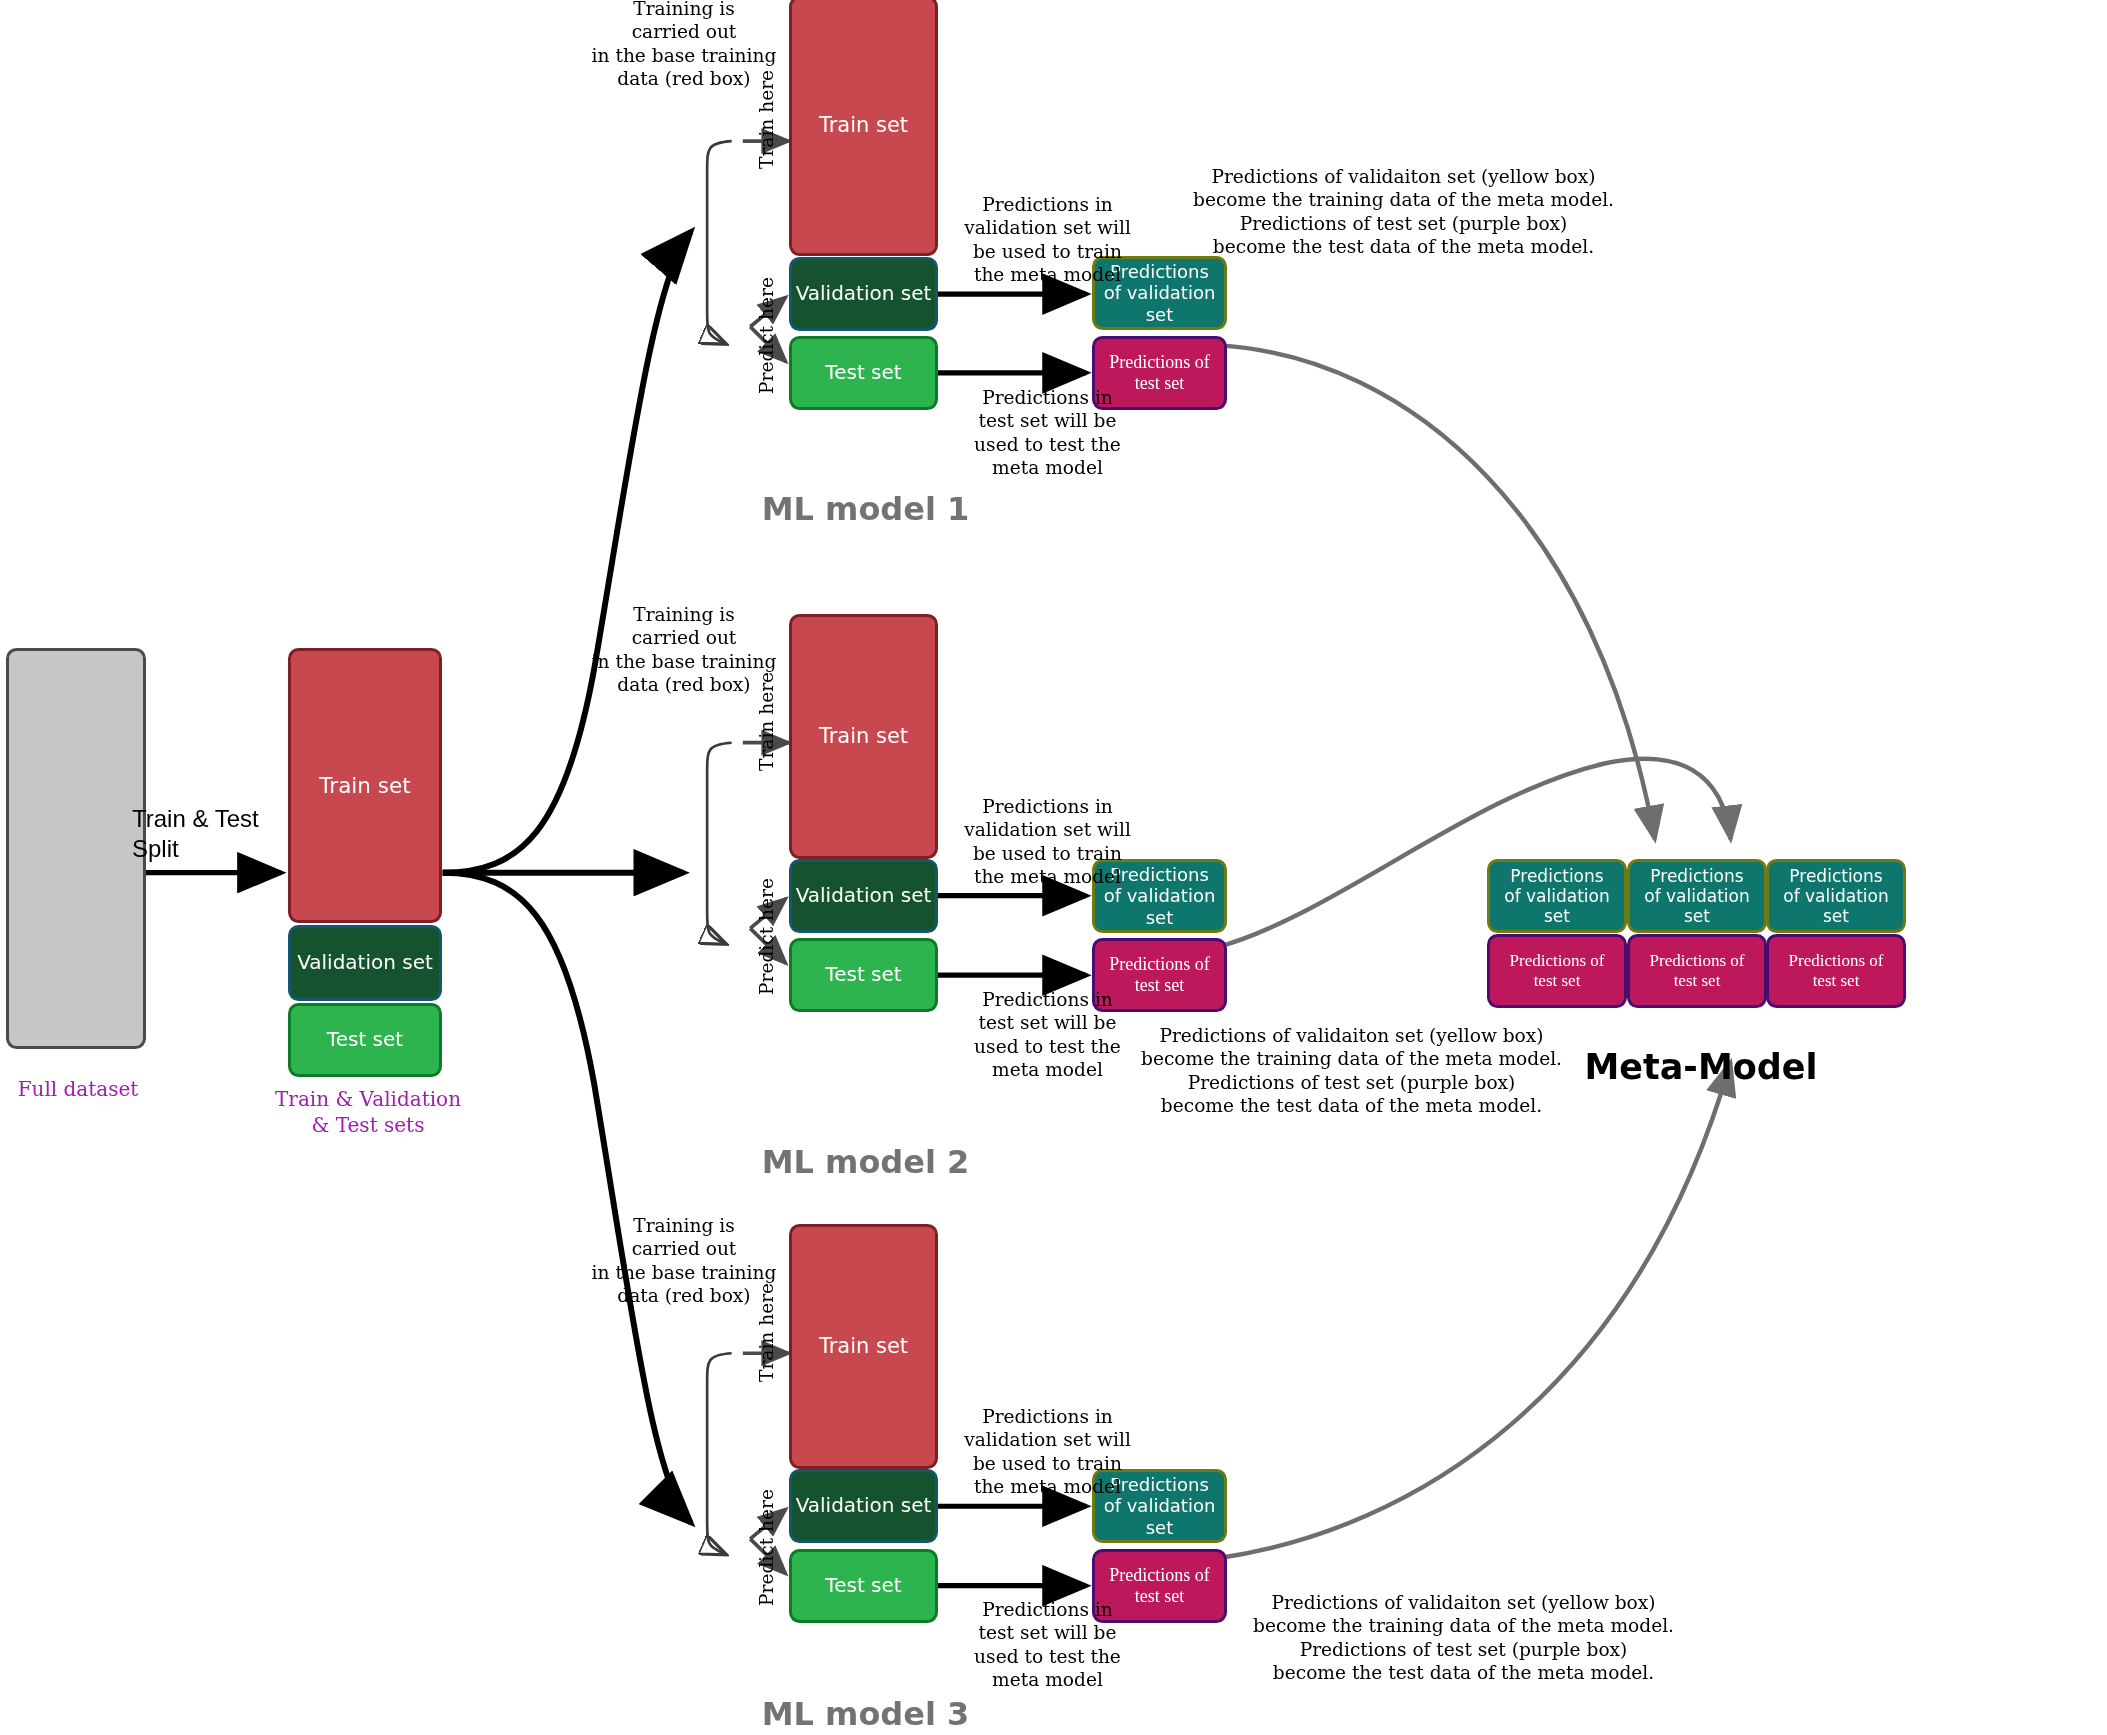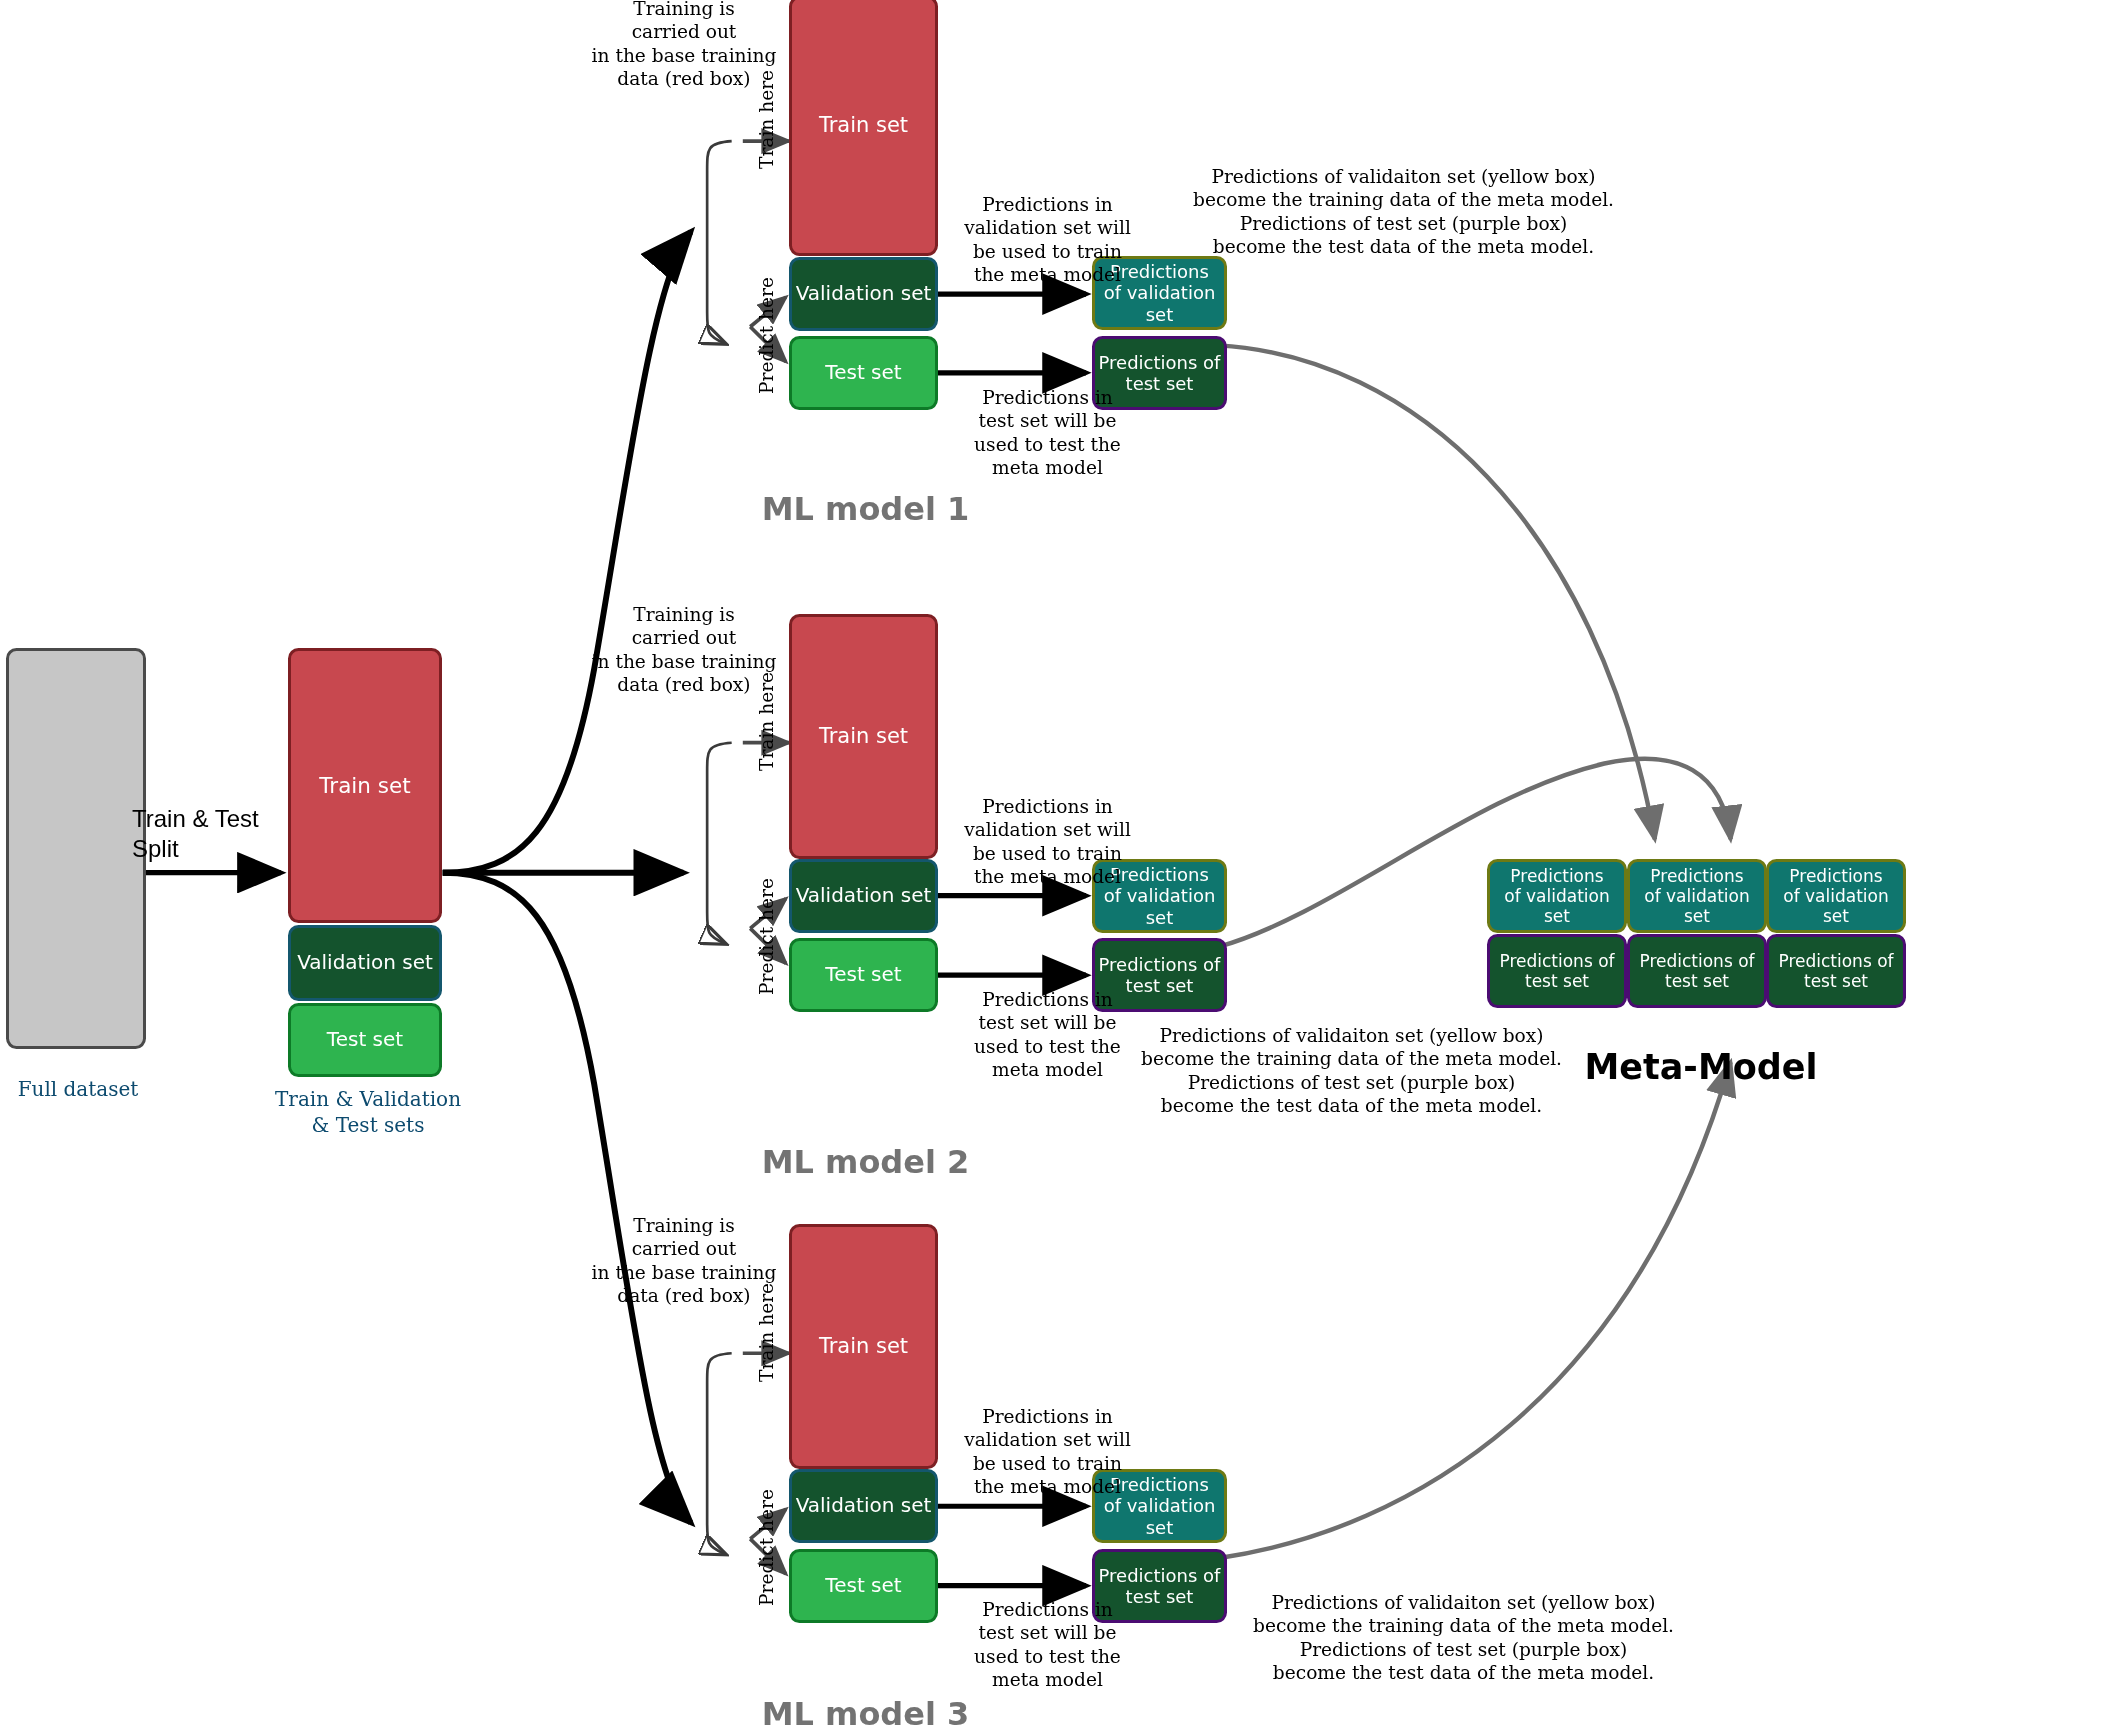--- a/index.html
+++ b/index.html
@@ -49,29 +49,30 @@
   }
   .box.green{
     background:#2eb44f;
     border:3.7px solid #0d7a27;
   }
   .box.gold{
     background:#0f766e;
     border:3.7px solid #6e7a14;
   }
   .box.purple{
-    background:#14532d;
+    background:#be185d;
     border:3.7px solid #4b0c72;
+    font-family:Liberation Serif, serif;
   }
   .cap{
     position:absolute;
     text-align:center;
     font-family:"DejaVu Serif", serif;
     font-size:20px;
-    color:#0c4a6e;
+    color:#a21caf;
     line-height:1.3;
     z-index:4;
   }
   .note{
     position:absolute;
     text-align:center;
     font-family:"DejaVu Serif", serif;
     font-size:18.6px;
     color:#000;
     line-height:1.26;

